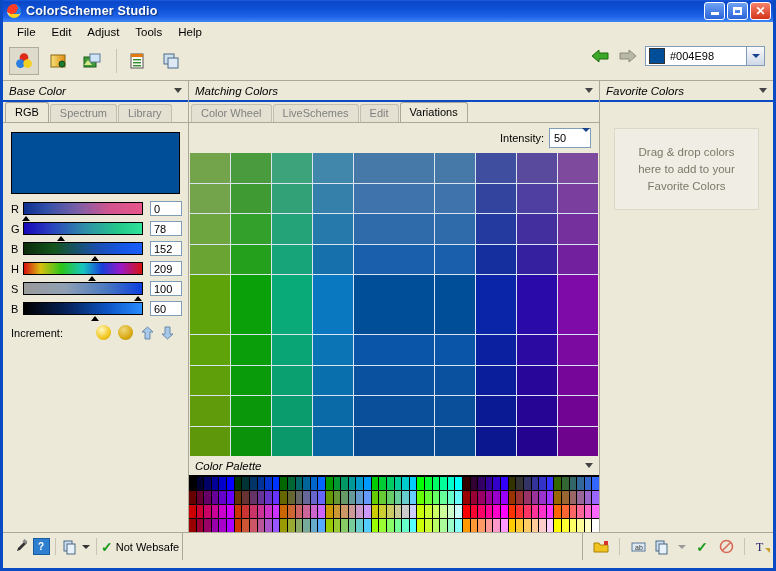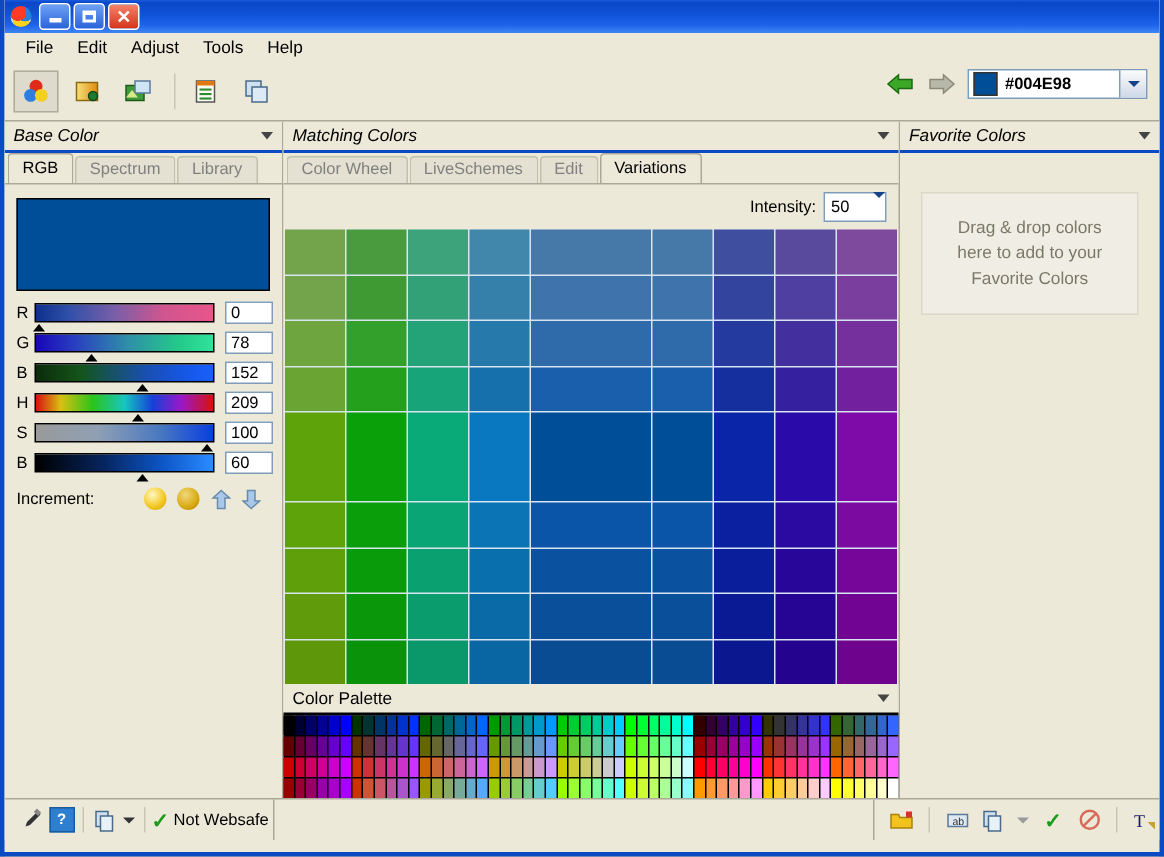--- a/index.html
+++ b/index.html
@@ -41,21 +41,21 @@
            padding:0 6px;border-bottom:1px solid #aca899;position:relative;}
   .tbar-btn{width:30px;height:28px;margin-right:4px;border:1px solid transparent;
             display:flex;align-items:center;justify-content:center;box-sizing:border-box;}
   .tbar-btn.sel{border:1px solid #b0ac9c;background:#dedbcc;}
   .tbar-sep{width:1px;height:24px;background:#c9c5b5;margin:0 5px;}
   .tb-right{position:absolute;right:8px;top:4px;display:flex;align-items:center;gap:6px;}
   .arrow-btn{width:22px;height:20px;display:flex;align-items:center;justify-content:center;}
   .combo{width:120px;height:20px;background:#fff;border:1px solid #7f9db9;
          display:flex;align-items:center;box-sizing:border-box;}
   .combo .sw{width:14px;height:14px;margin:0 5px 0 3px;border:1px solid #333;background:#004e98;}
-  .combo .val{flex:1;font-size:11px;font-weight:bold;}
+  .combo .val{flex:1;font-size:11px;}
   .combo .drop{width:17px;height:18px;background:linear-gradient(180deg,#fbfbfb,#cfd8e8);
                border-left:1px solid #7f9db9;display:flex;align-items:center;justify-content:center;}
   .chev{width:0;height:0;border-left:4px solid transparent;border-right:4px solid transparent;
         border-top:4px solid #15428b;}
 
   
   .body{display:flex;height:451px;background:#ece9d8;}
   .col-left{width:185px;border-right:1px solid #aca899;display:flex;flex-direction:column;}
   .col-mid{width:410px;border-right:1px solid #aca899;display:flex;flex-direction:column;background:#ece9d8;}
   .col-right{flex:1;display:flex;flex-direction:column;}
@@ -102,21 +102,21 @@
   .vcombo .sw{width:14px;height:14px;margin:0 5px 0 3px;border:1px solid #333;
               background:linear-gradient(135deg,#0a7a2a,#1d9fd6 50%,#5b2ea8);}
   .vcombo .val{flex:1;font-size:11px;}
   .intens{margin-left:auto;display:flex;align-items:center;font-size:11px;gap:5px;}
   .icombo{width:42px;height:20px;background:#fff;border:1px solid #7f9db9;
           display:flex;align-items:center;box-sizing:border-box;}
   .icombo .val{flex:1;font-size:11px;padding-left:4px;}
   .grid{margin:0 1px;flex:1;display:grid;gap:1px;background:#d8e4f0;}
   .cell{min-width:0;min-height:0;}
   .palhdr{height:19px;background:#ece9d8;border-bottom:2px solid #000;
-          display:flex;align-items:center;padding:0 6px;font-size:11.5px;}
+          display:flex;align-items:center;padding:0 6px;font-size:11.5px;font-style:italic;}
   .palgrid{height:55px;display:grid;gap:1px;background:#000;}
 
   
   .dropzone{margin:26px 14px 0 14px;height:80px;background:#f0eee4;border:1px solid #dcd8c8;
             display:flex;flex-direction:column;align-items:center;justify-content:center;
             color:#7b7868;font-size:11.5px;line-height:17px;text-align:center;}
 
   
   .status{height:27px;background:#ece9d8;border-top:1px solid #aca899;display:flex;align-items:center;}
   .st-left{width:185px;display:flex;align-items:center;padding-left:8px;border-right:1px solid #aca899;height:100%;box-sizing:border-box;}
@@ -129,20 +129,21 @@
   .tinybox{width:15px;height:15px;background:#2f7fd1;border:1px solid #1a5a9e;color:#fff;
            font-size:10px;font-weight:bold;display:flex;align-items:center;justify-content:center;}
 </style>
 </head>
 <body>
 
 <div class="win">
 
   <div class="titlebar">
     <div class="tb-logo"></div>
+    <div class="tb-title">ColorSchemer Studio</div>
     <div class="tb-btns">
       <div class="tb-btn">
           <span class="g-min"></span>
         </div>
       <div class="tb-btn">
           <span class="g-max"></span>
         </div>
       <div class="tb-btn close">
           <span class="g-close">✕</span>
         </div>

